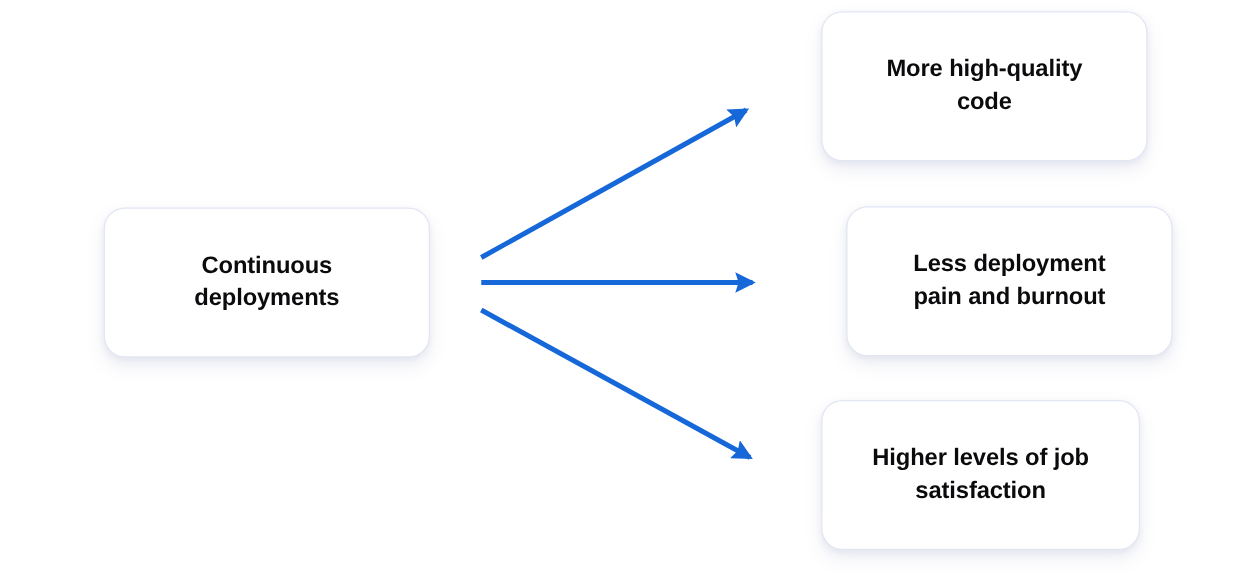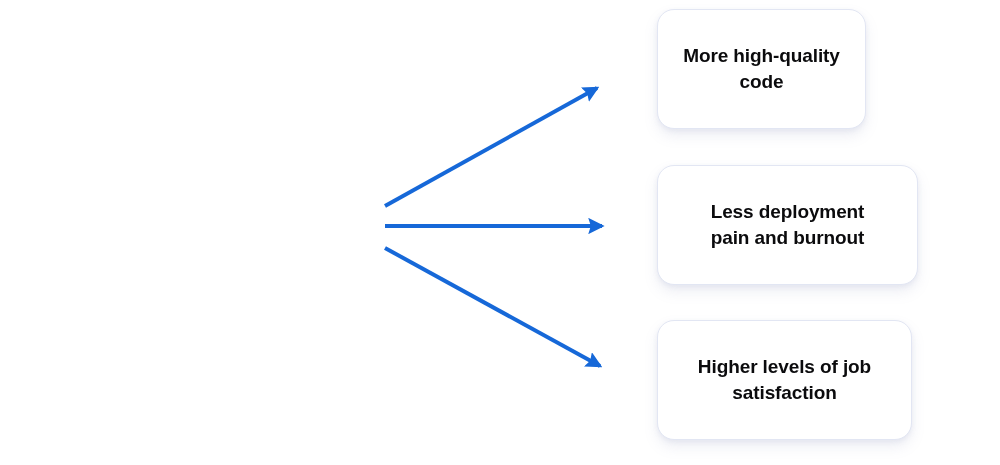--- a/index.html
+++ b/index.html
@@ -42,25 +42,25 @@
   }
   #source-node {
     left: 83px;
     top: 166px;
     width: 261px;
     height: 120px;
   }
   #target-node-0 {
     left: 657px;
     top: 9px;
-    width: 209px;
+    width: 261px;
     height: 120px;
   }
   #target-node-1 {
-    left: 657px;
+    left: 677px;
     top: 165px;
     width: 261px;
     height: 120px;
   }
   #target-node-2 {
     left: 657px;
     top: 320px;
     width: 255px;
     height: 120px;
   }
@@ -82,20 +82,24 @@
     <defs>
       <marker id="arrowhead" viewBox="0 0 10 10" refX="8.4" refY="5" markerWidth="4.1" markerHeight="4.1" orient="auto-start-reverse">
         <path d="M 0 0 L 10 5 L 0 10 L 1.6 5 z" fill="#1668d8"></path>
       </marker>
     </defs>
     <line x1="385" y1="206" x2="597" y2="88" stroke="#1668d8" stroke-width="4" stroke-linecap="butt" marker-end="url(#arrowhead)"></line>
     <line x1="385" y1="226" x2="602" y2="226" stroke="#1668d8" stroke-width="4" stroke-linecap="butt" marker-end="url(#arrowhead)"></line>
     <line x1="385" y1="248" x2="600" y2="366" stroke="#1668d8" stroke-width="4" stroke-linecap="butt" marker-end="url(#arrowhead)"></line>
   </svg>
 
+  <div class="node-box" id="source-node">
+    <span class="node-label">Continuous
+deployments</span>
+  </div>
 
   <div class="node-box" id="target-node-0">
     <span class="node-label">More high-quality
 code</span>
   </div>
 
   <div class="node-box" id="target-node-1">
     <span class="node-label">Less deployment
 pain and burnout</span>
   </div>

